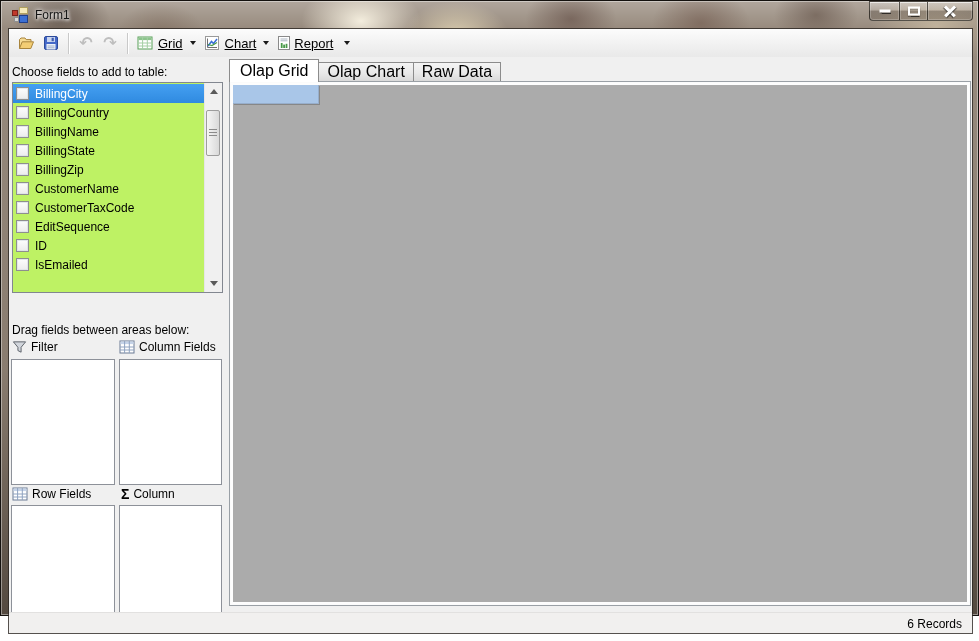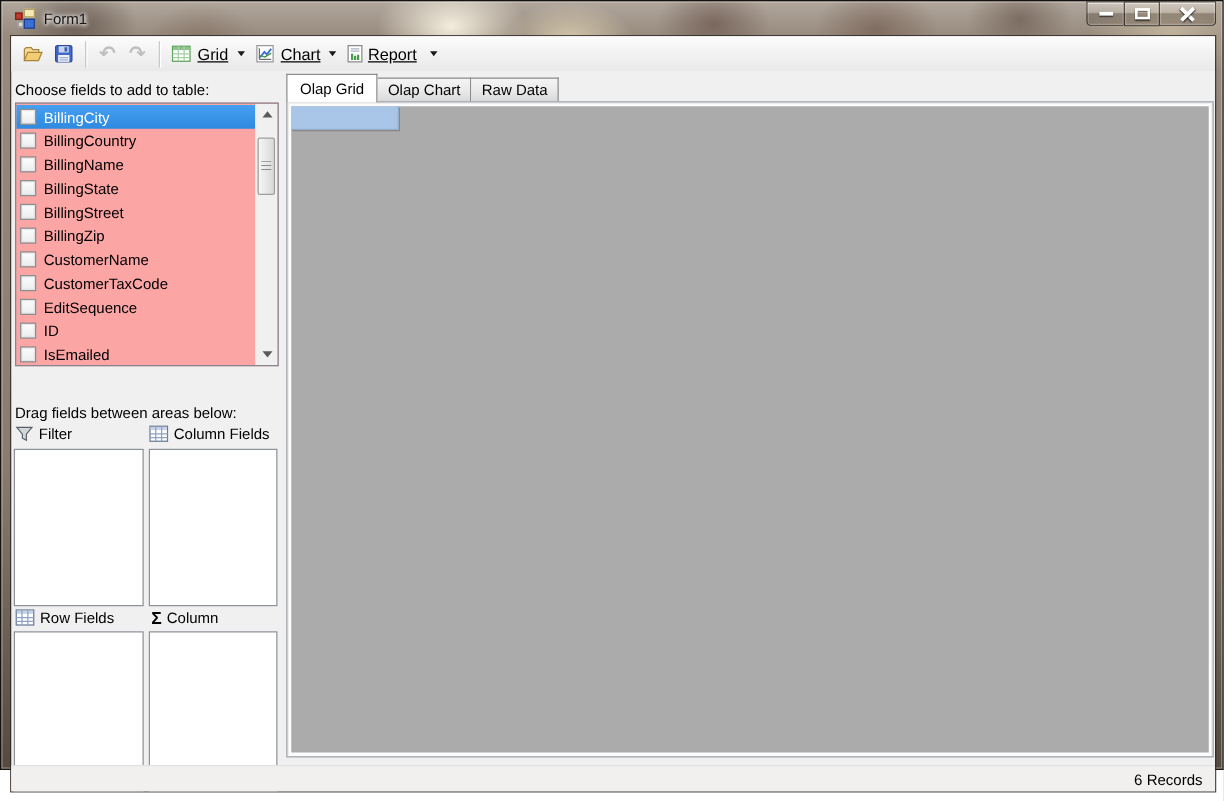--- a/index.html
+++ b/index.html
@@ -78,21 +78,21 @@
   .undo-glyph { font-family:"DejaVu Sans",sans-serif; font-size:16px; font-weight:bold; color:#bcbcbc; line-height:1; }
 
   
   .left-panel { position:absolute; left:0; top:28px; width:216px; bottom:21px; }
   .panel-label { position:absolute; left:3px; font-size:12px; color:#000; }
   .lbl-choose { top:8px; }
   .lbl-drag { top:266px; }
 
   .field-list {
     position:absolute; left:3px; top:25px; width:211px; height:211px;
-    background:#fca5a5; border:1px solid #828790; overflow:hidden;
+    background:#bef264; border:1px solid #828790; overflow:hidden;
   }
   .lb-rows { position:absolute; left:0; top:1px; right:18px; }
   .lb-row { height:19px; display:flex; align-items:center; padding-left:3px; }
   .lb-row.selected { background:linear-gradient(180deg,#45a0f2,#2f8ae0); color:#fff; }
   .checkbox {
     width:13px; height:13px; flex:0 0 13px; margin-right:6px;
     background:linear-gradient(180deg,#fdfdfd,#ececec);
     border:1px solid #8e8f8f; box-shadow:inset 0 0 0 1px rgba(220,225,230,.8);
   }
   .lb-scroll { position:absolute; right:0; top:0; bottom:0; width:18px; background:#f0f0f0; border-left:1px solid #e6e6e6; }
@@ -121,21 +121,21 @@
   .box-column { left:110px; top:302px; width:103px; height:126px; }
   .box-row    { left:2px;   top:448px; width:104px; height:128px; }
   .box-values { left:110px; top:448px; width:103px; height:128px; }
 
   
   .tab-control { position:absolute; left:220px; top:30px; right:1px; bottom:27px; }
   .tab-strip { position:absolute; left:0; top:0; right:0; height:23px; display:flex; align-items:flex-end; }
   .tab {
     height:20px; margin-top:3px; padding:0 8px; display:flex; align-items:center;
     background:linear-gradient(180deg,#f4f4f4,#e9e9e9 55%,#d9d9d9);
-    border:1px solid #8c8c8c; border-left:none; font-size:12px; position:relative; z-index:1;text-align:right;
+    border:1px solid #8c8c8c; border-left:none; font-size:16px; position:relative; z-index:1;text-align:right;
   }
   .tab:first-child { border-left:1px solid #8c8c8c; }
   .tab.active {
     height:23px; margin-top:0; background:#fff; z-index:3;
     border:1px solid #8c8c8c; border-bottom:none; padding:0 10px;
   }
   .tab-pane {
     position:absolute; left:0; top:22px; right:0; bottom:0;
     background:#fbfbfb; border:1px solid #9aa0a6; z-index:2;
   }
@@ -257,24 +257,20 @@
             <span class="checkbox"></span>
             <span>BillingCountry</span>
           </div>
           <div class="lb-row">
             <span class="checkbox"></span>
             <span>BillingName</span>
           </div>
           <div class="lb-row">
             <span class="checkbox"></span>
             <span>BillingState</span>
-          </div>
-          <div class="lb-row">
-            <span class="checkbox"></span>
-            <span>BillingStreet</span>
           </div>
           <div class="lb-row">
             <span class="checkbox"></span>
             <span>BillingZip</span>
           </div>
           <div class="lb-row">
             <span class="checkbox"></span>
             <span>CustomerName</span>
           </div>
           <div class="lb-row">

